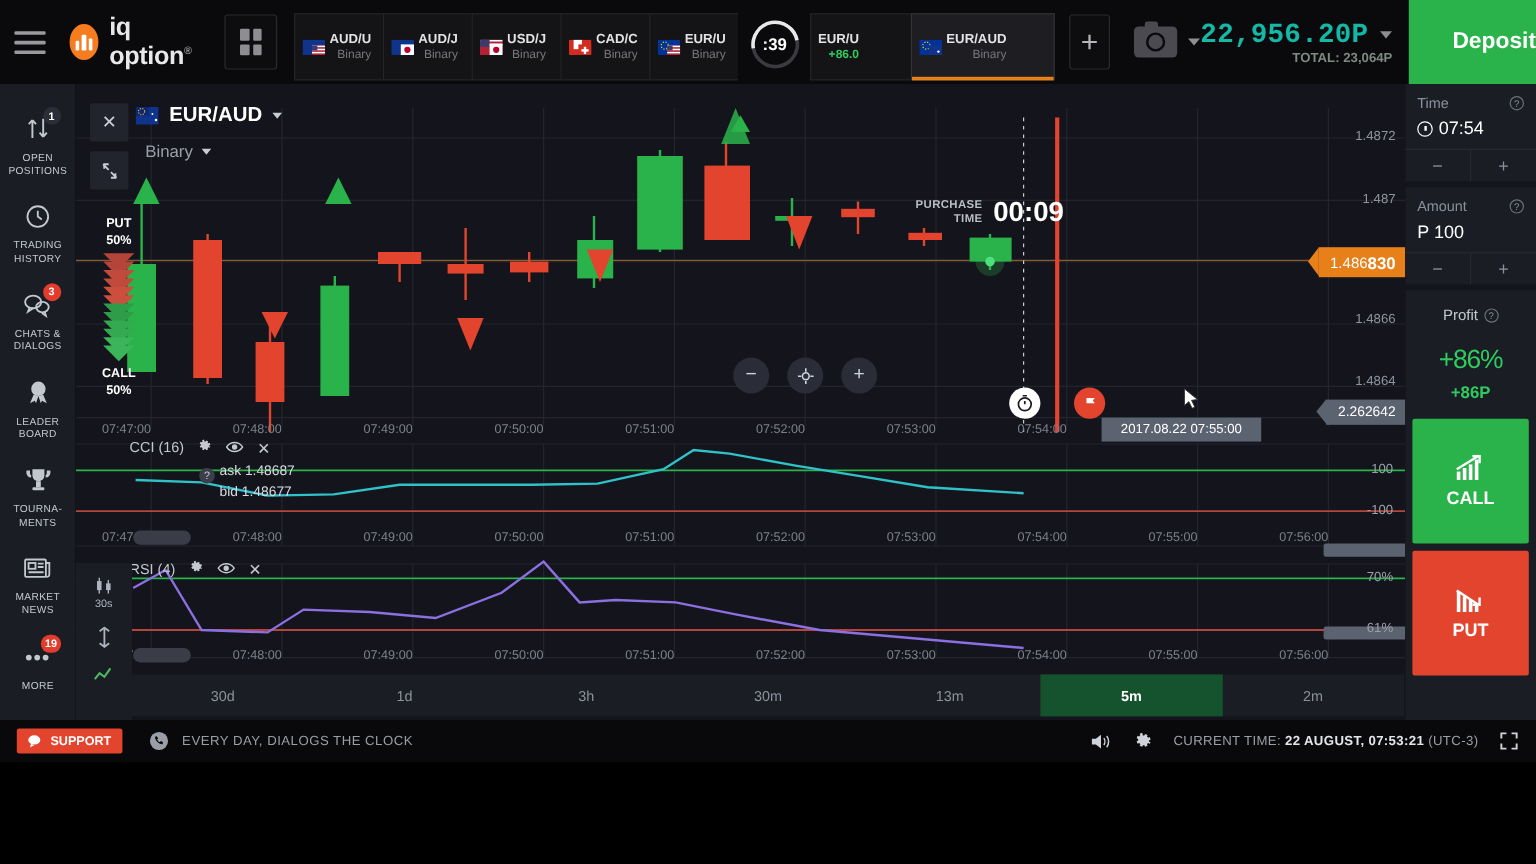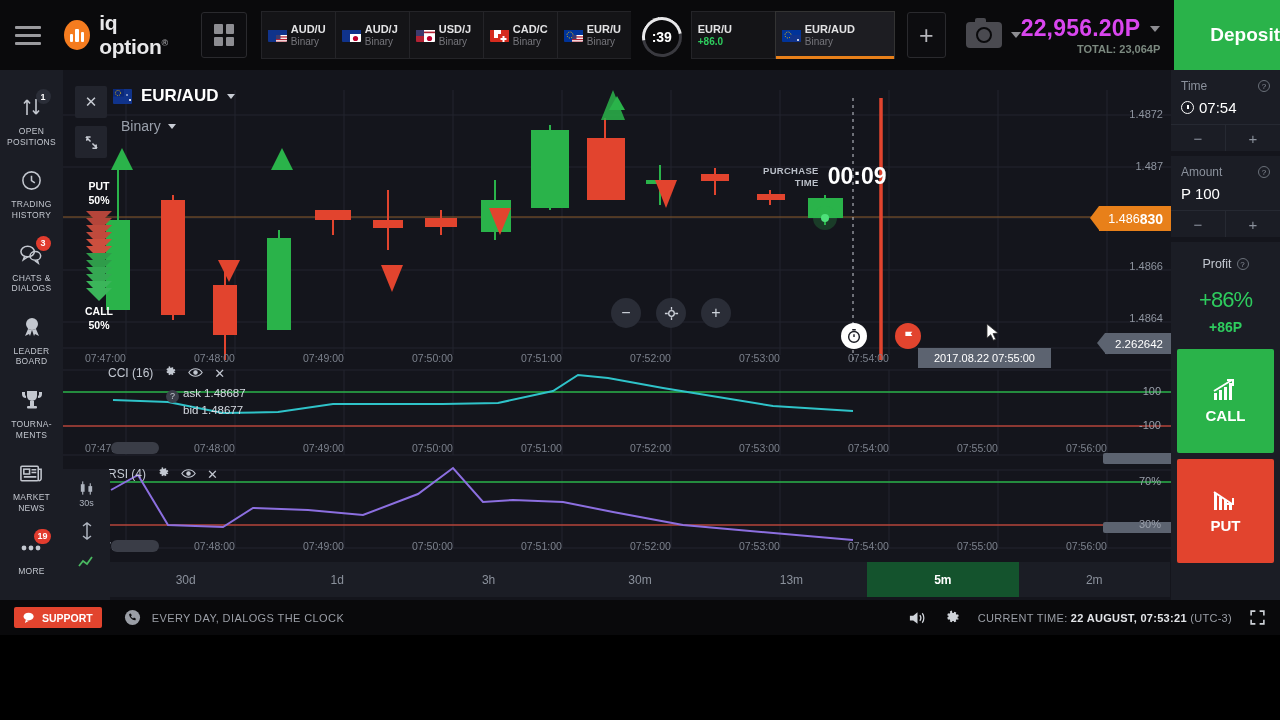--- a/index.html
+++ b/index.html
@@ -28,23 +28,23 @@
   .brand-logo i:nth-child(3) { height: 10px; }
   .brand-text { color: #e8e8ea; font-size: 21px; font-weight: bold; letter-spacing: -.3px; }
   .brand-text sup { font-size: 9px; vertical-align: super; color: #9a9a9e; }
 
   .grid-btn { width: 48px; height: 46px; margin-left: 22px; border: 1px solid #2a2a2e;
     border-radius: 3px; display: grid; grid-template-columns: 1fr 1fr; grid-template-rows: 1fr 1fr;
     gap: 3px; padding: 11px 12px; background: #0d0d10; cursor: pointer; }
   .grid-btn i { background: #8d8d92; border-radius: 1px; }
 
   .tabs { display: flex; align-items: flex-start; margin-left: 14px; height: 70px; padding-top: 11px; }
-  .tab { position: relative; width: 74px; height: 48px; background: #141417;
+  .tab { position: relative; width: 74px; height: 56px; background: #141417;
     border: 1px solid #242428; border-right: none; display: flex; align-items: center;
-    padding: 0 4px 0 6px; gap: 4px; cursor: pointer; }
+    padding: 0 4px 0 6px; gap: 4px; cursor: pointer; text-align: right; }
   .tab:last-of-type { border-right: 1px solid #242428; }
   .tab.active { background: #1d1d22; border-color: #333; }
   .tab.active::after { content: ""; position: absolute; left: 0; right: 0; bottom: -1px;
     height: 3px; background: #e8801a; }
   .flag { width: 19px; height: 13px; flex: 0 0 19px; position: relative; overflow: hidden; border-radius: 1px; }
   .tab-txt { display: flex; flex-direction: column; line-height: 1.15; overflow: hidden; }
   .tab-name { color: #e2e2e4; font-size: 11px; font-weight: bold; white-space: nowrap; }
   .tab-sub { color: #76767c; font-size: 10px; }
 
   .timer-chip { position: relative; width: 58px; height: 52px; margin-left: 2px;
@@ -63,21 +63,21 @@
   .cam-ico { width: 36px; height: 26px; border-radius: 4px; background: #4a4a50; position: relative; }
   .cam-ico::before { content:""; position:absolute; left:50%; top:50%; transform:translate(-50%,-50%);
     width: 12px; height: 12px; border-radius: 50%; border: 2.5px solid #0a0a0c; }
   .cam-ico::after { content:""; position:absolute; left:9px; top:-4px; width:11px; height:5px;
     background:#4a4a50; border-radius:2px 2px 0 0; }
   .caret-d { width: 0; height: 0; border-left: 5px solid transparent; border-right: 5px solid transparent;
     border-top: 6px solid #8d8d92; }
 
   .balance { margin-left: auto; text-align: right; padding-right: 14px; cursor: pointer; }
   .balance-row { display: flex; align-items: center; gap: 10px; justify-content: flex-end; }
-  .balance-main { color: #d946ef; font-size: 23px; font-weight: bold; letter-spacing: .2px; }
+  .balance-main { color: #14b8a6; font-size: 23px; font-weight: bold; letter-spacing: .2px; font-family: Liberation Mono, monospace; }
   .balance-total { color: #7c8a80; font-size: 11px; font-weight: bold; margin-top: 1px; }
   .deposit-btn { width: 113px; height: 70px; background: #2ab34a; color: #fff; font-size: 19px;
     font-weight: bold; display: flex; align-items: center; justify-content: center; cursor: pointer; padding-left: 36px; }
 
   
   .sidebar { position: absolute; left: 0; top: 70px; width: 63px; height: 530px;
     background: #1b1d25; display: flex; flex-direction: column; align-items: center; padding-top: 14px; }
   .side-item { width: 63px; padding: 9px 2px 10px; display: flex; flex-direction: column;
     align-items: center; gap: 5px; cursor: pointer; }
   .side-ico { position: relative; width: 30px; height: 28px; display: flex;
@@ -695,21 +695,21 @@
       </span>
       <span class="ic">
         <svg width="15" height="11" viewBox="0 0 18 12" fill="none" stroke="currentColor" stroke-width="1.4">
             <path d="M1 6s3-4.5 8-4.5S17 6 17 6s-3 4.5-8 4.5S1 6 1 6z"></path>
             <circle cx="9" cy="6" r="2" fill="currentColor"></circle>
           </svg>
       </span>
       <span class="ic">✕</span>
     </div>
     <span class="ind-scale" style="top:405px">70%</span>
-    <span class="ind-scale" style="top:448px">30%</span>
+    <span class="ind-scale" style="top:448px">61%</span>
 
     <span class="taxis" style="left:22px;top:282px">07:47:00</span>
     <span class="taxis" style="left:131px;top:282px">07:48:00</span>
     <span class="taxis" style="left:240px;top:282px">07:49:00</span>
     <span class="taxis" style="left:349px;top:282px">07:50:00</span>
     <span class="taxis" style="left:458px;top:282px">07:51:00</span>
     <span class="taxis" style="left:567px;top:282px">07:52:00</span>
     <span class="taxis" style="left:676px;top:282px">07:53:00</span>
     <span class="taxis" style="left:785px;top:282px">07:54:00</span>
 

